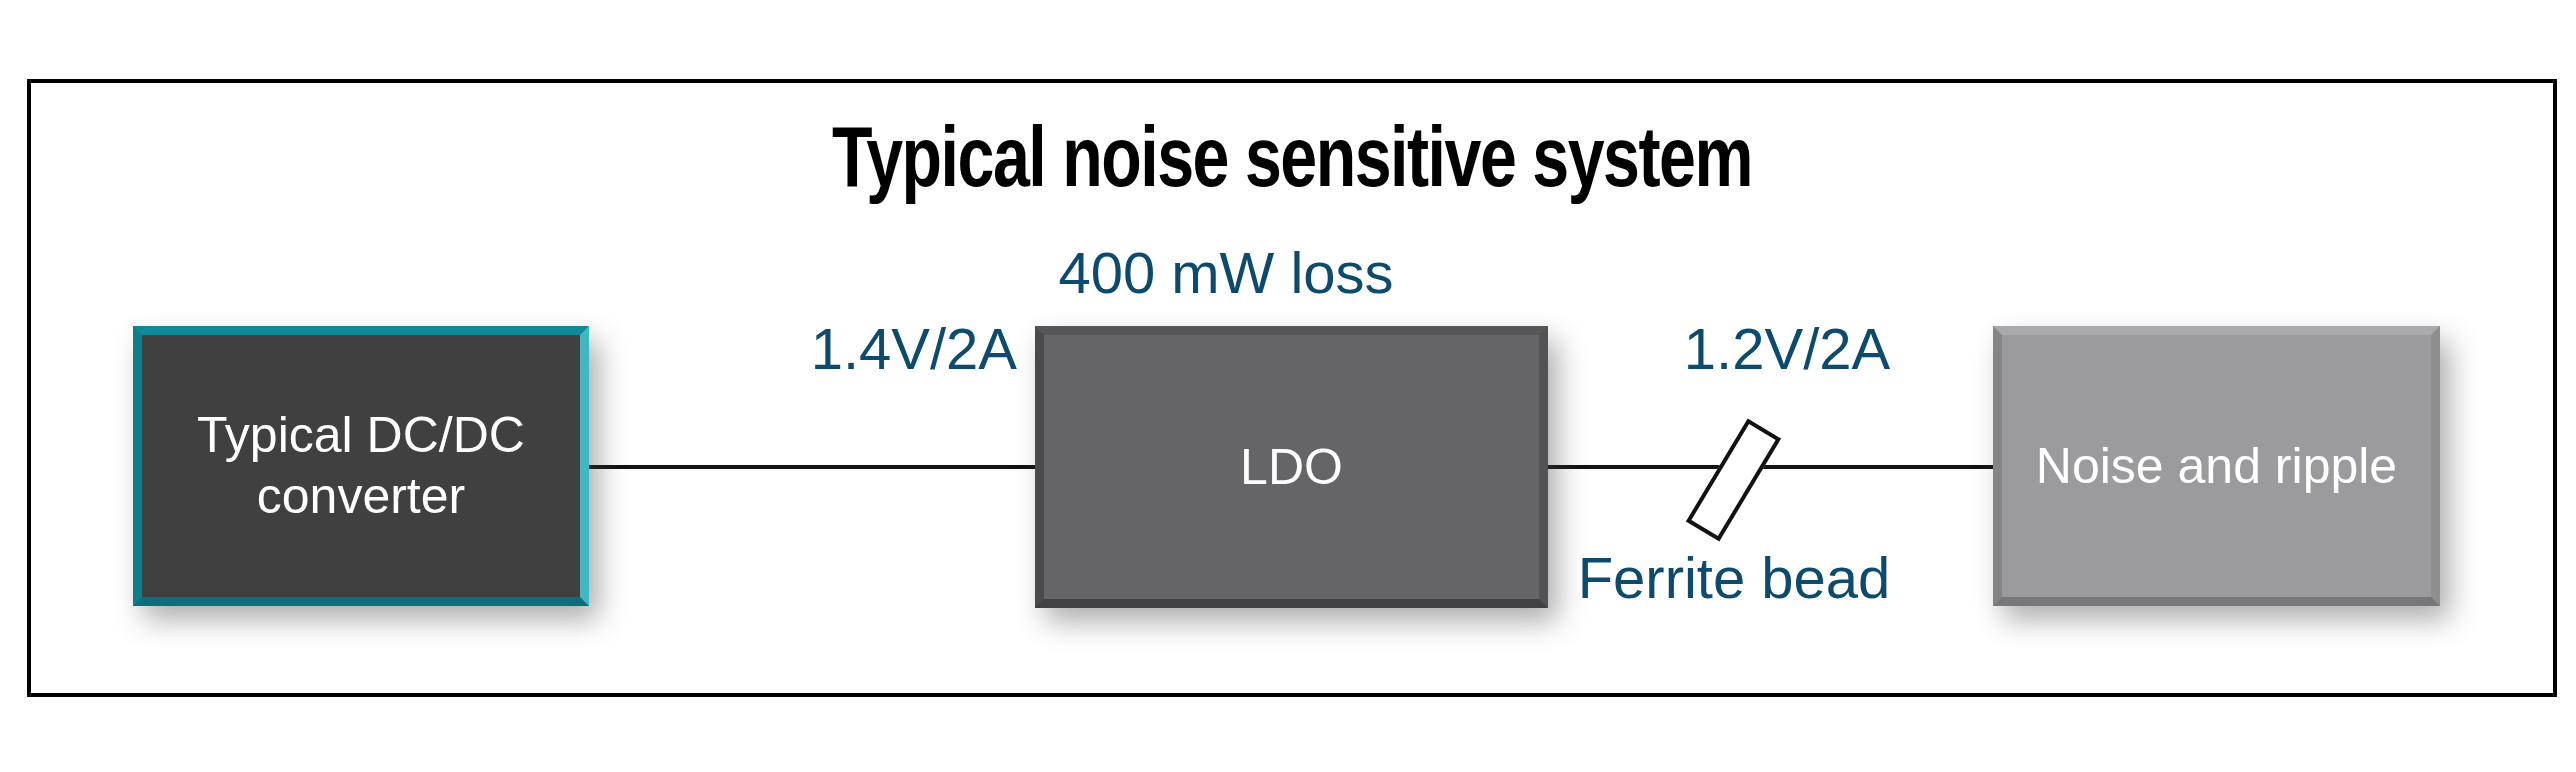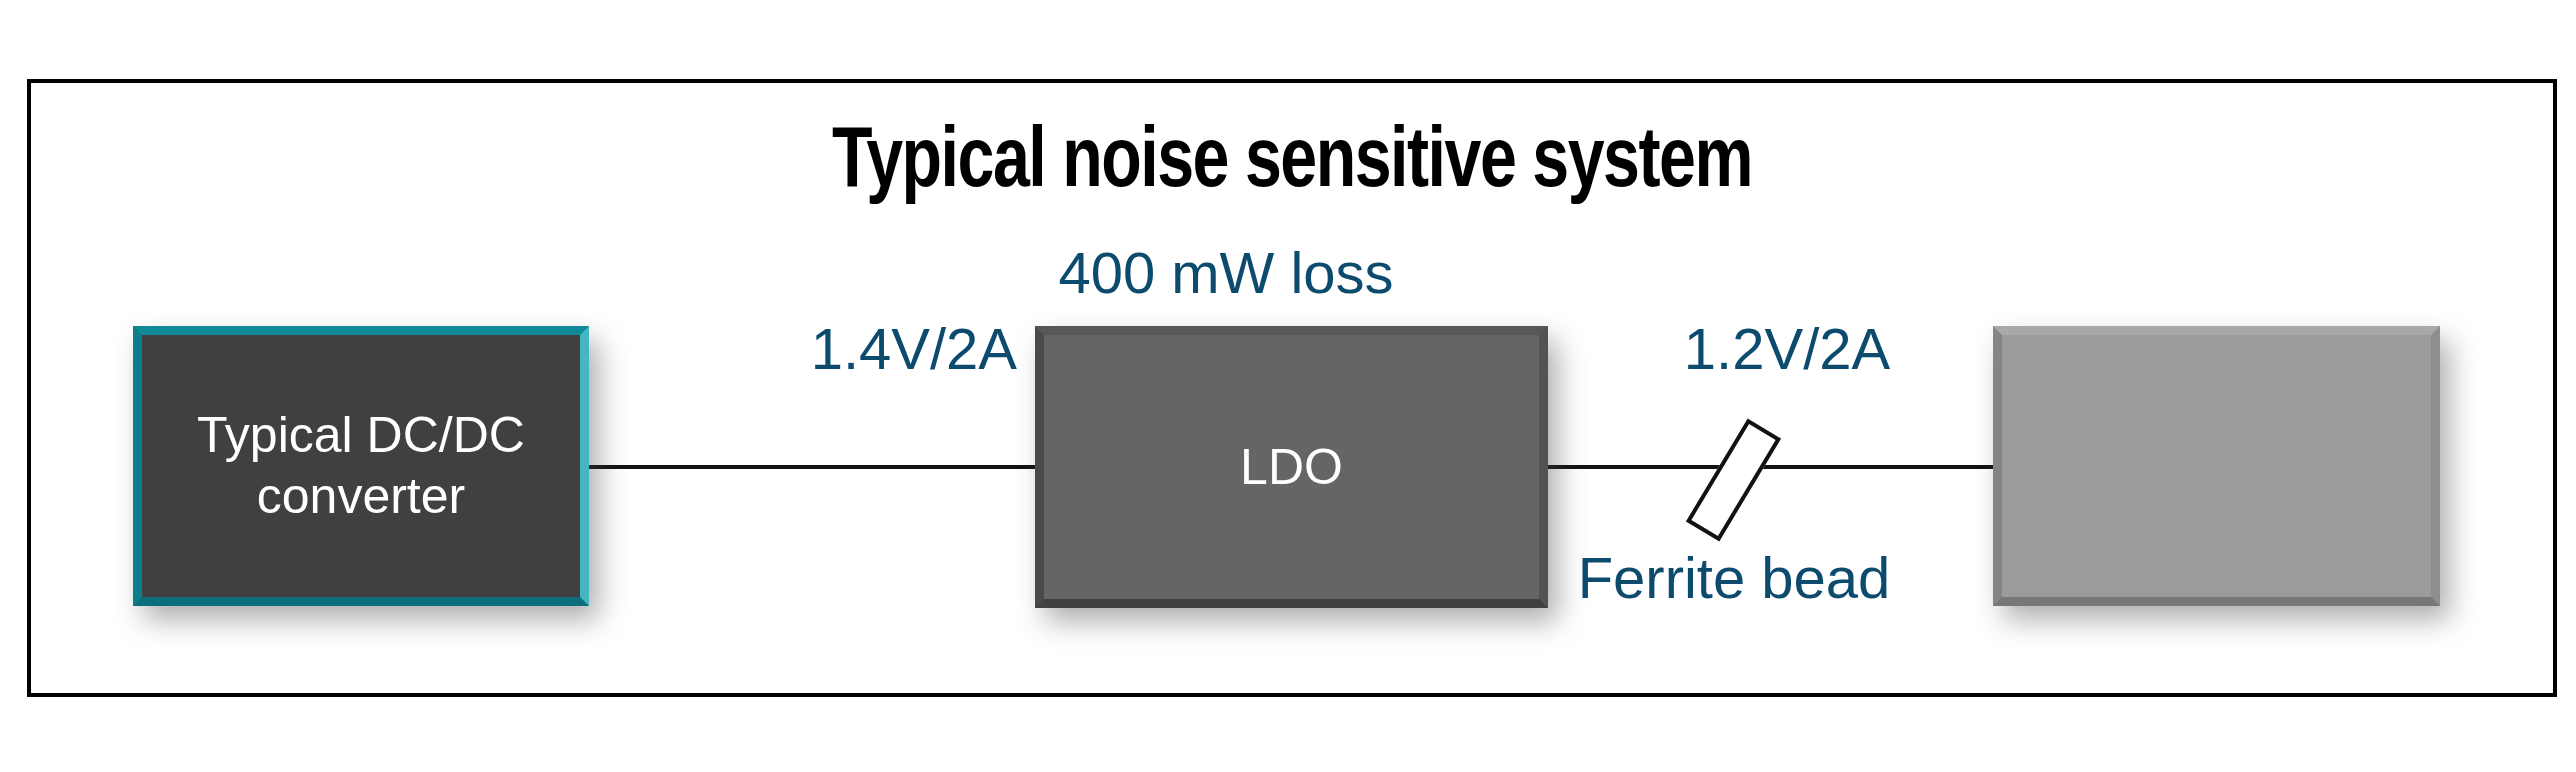--- a/index.html
+++ b/index.html
@@ -126,20 +126,21 @@
     <span class="block-label">converter</span>
   </div>
 </div>
 
 <div class="block block-ldo">
   <span>LDO</span>
 </div>
 
 <div class="block block-device">
   <div>
+    <span class="block-label">Noise and ripple</span>
   </div>
 </div>
 
 <div class="ferrite-bead"></div>
 
 <div class="float-label label-rail-in">1.4V/2A</div>
 
 <div class="float-label label-loss">400 mW loss</div>
 
 <div class="float-label label-rail-out">1.2V/2A</div>

